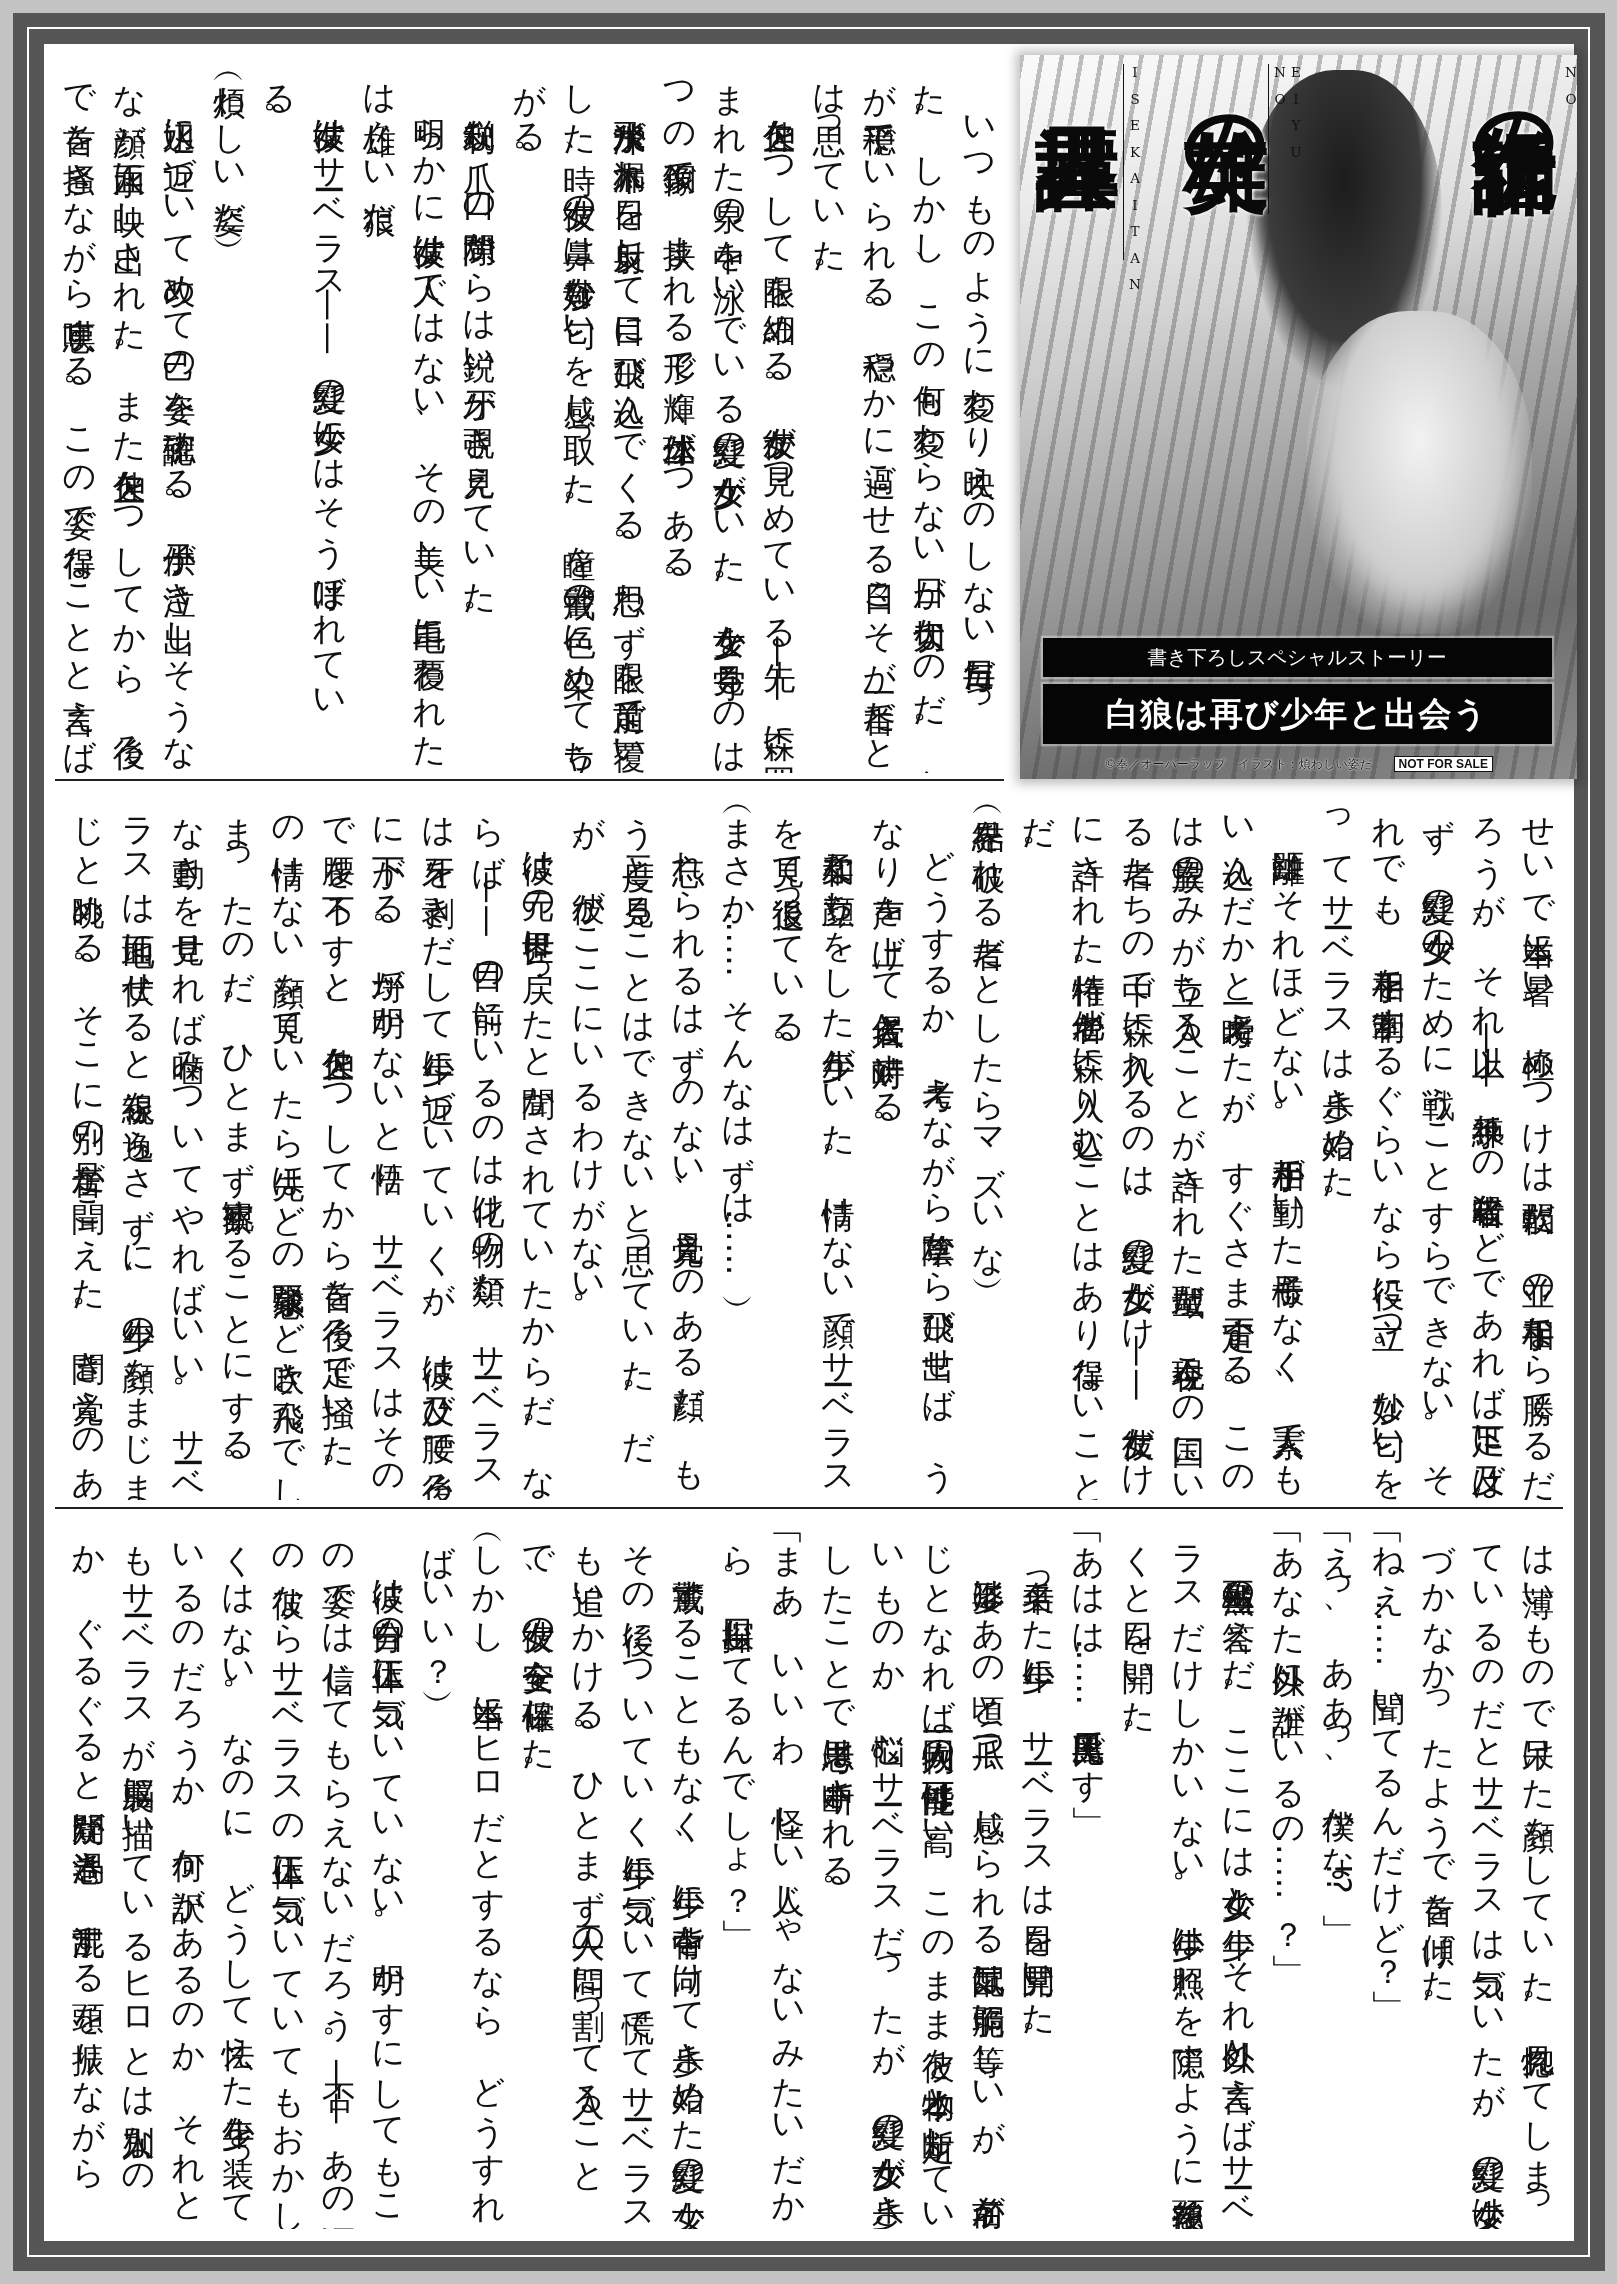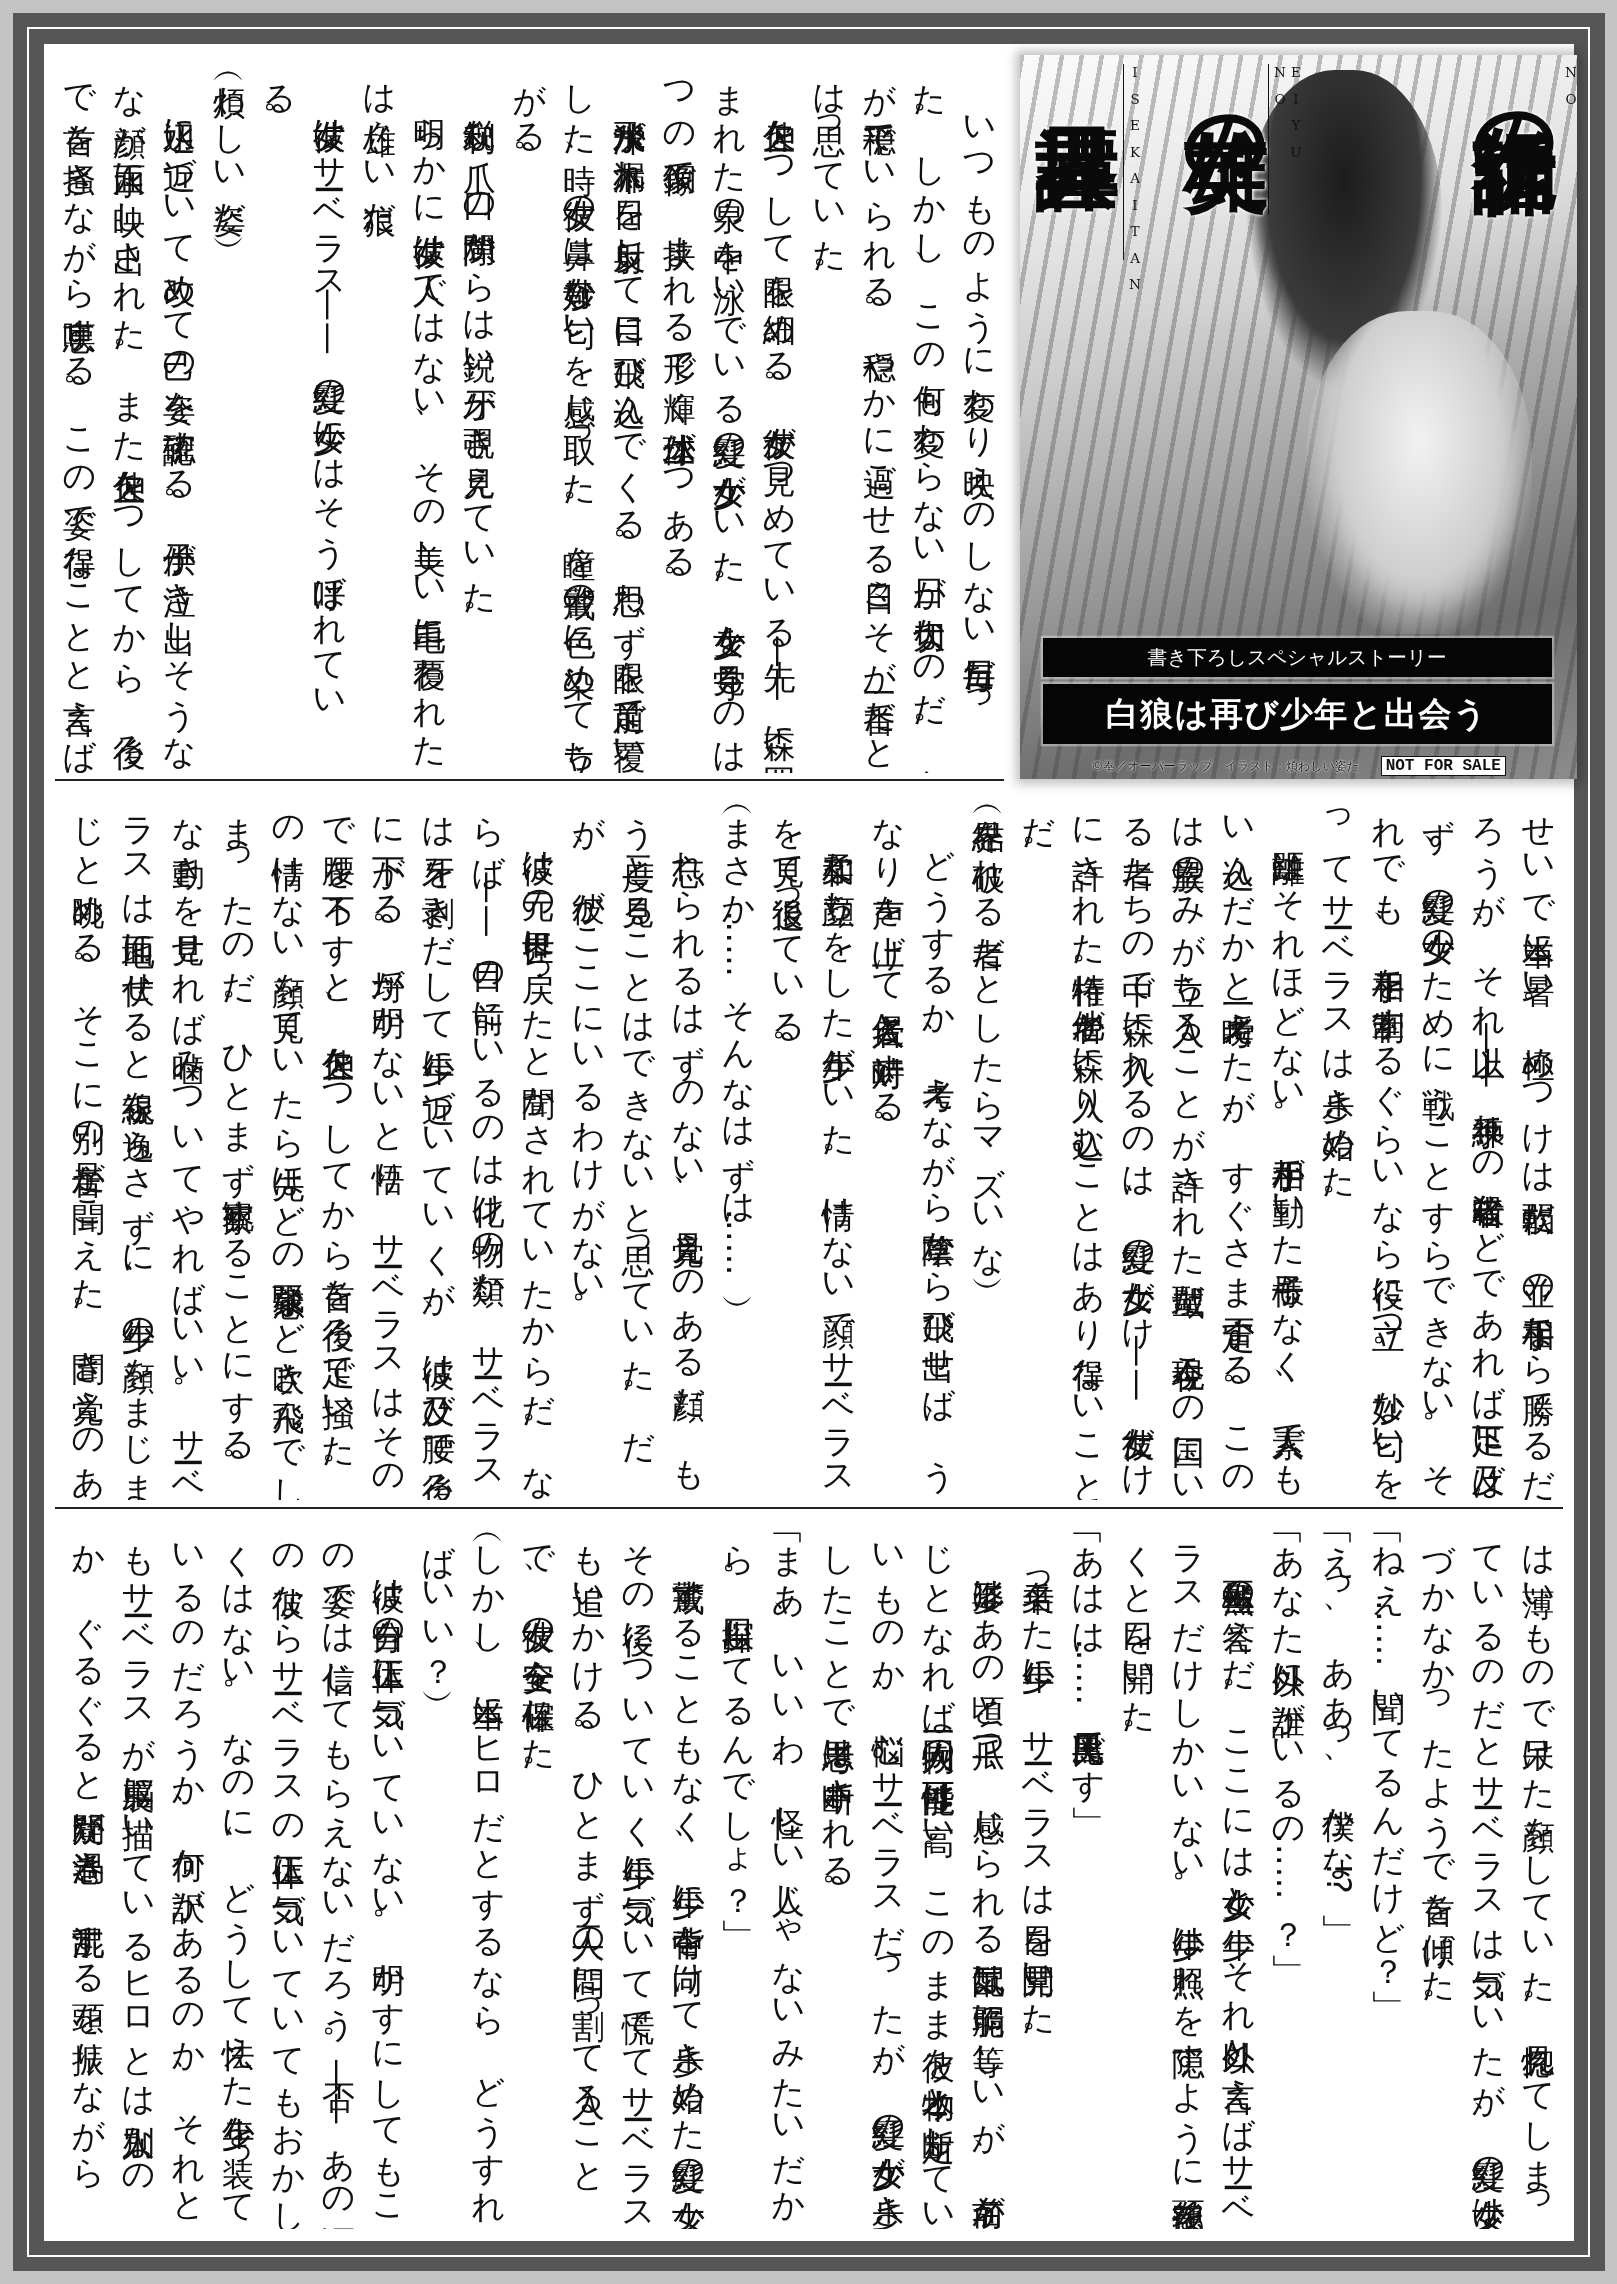--- a/index.html
+++ b/index.html
@@ -94,21 +94,21 @@
     font-family:"DejaVu Sans", "Liberation Sans", sans-serif; }
   .cover .banner-main { top:629px; height:60px; line-height:60px; font-size:33px; font-weight:bold;
     font-family:"DejaVu Serif", "Liberation Serif", serif; letter-spacing:1.5px; }
   .cover .credit {
     position:absolute; left:0; right:0; top:701px; text-align:center;
     font-family:"DejaVu Sans", "Liberation Sans", sans-serif; font-size:12px; color:#111;
     text-shadow: 0 0 2.3px #fff, 0 0 1.5px #fff;
   }
   .cover .credit .nfs {
     display:inline-block; margin-left:18px; padding:0 3.8px; border:1.1px solid #111; background:#fff;
-    font-family:Liberation Mono, monospace; font-weight:bold; font-size:16px;
+    font-family:Liberation Sans, sans-serif; font-weight:bold; font-size:12px;
   }
 </style>
 </head>
 <body>
 
 <div class="frame-outer"></div>
 <div class="frame-line"></div>
 
 <div class="page">
 

